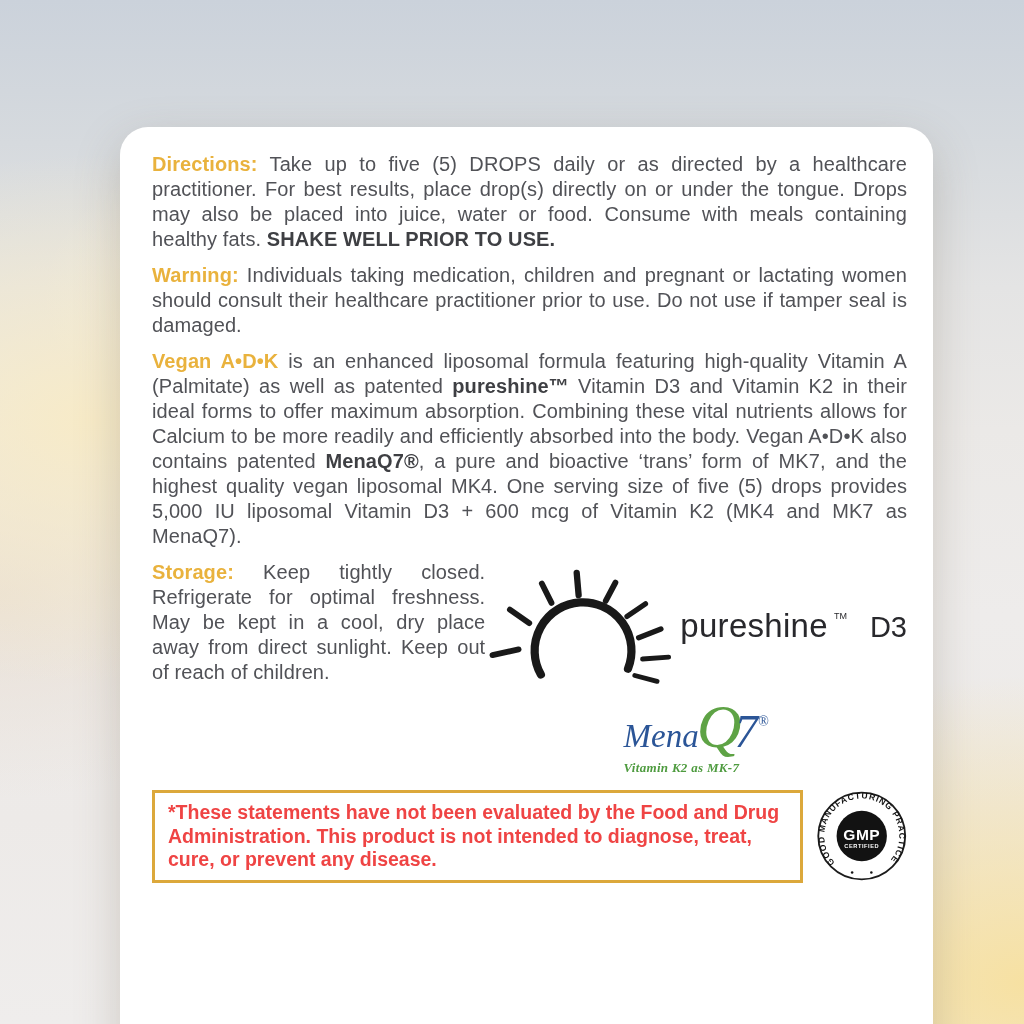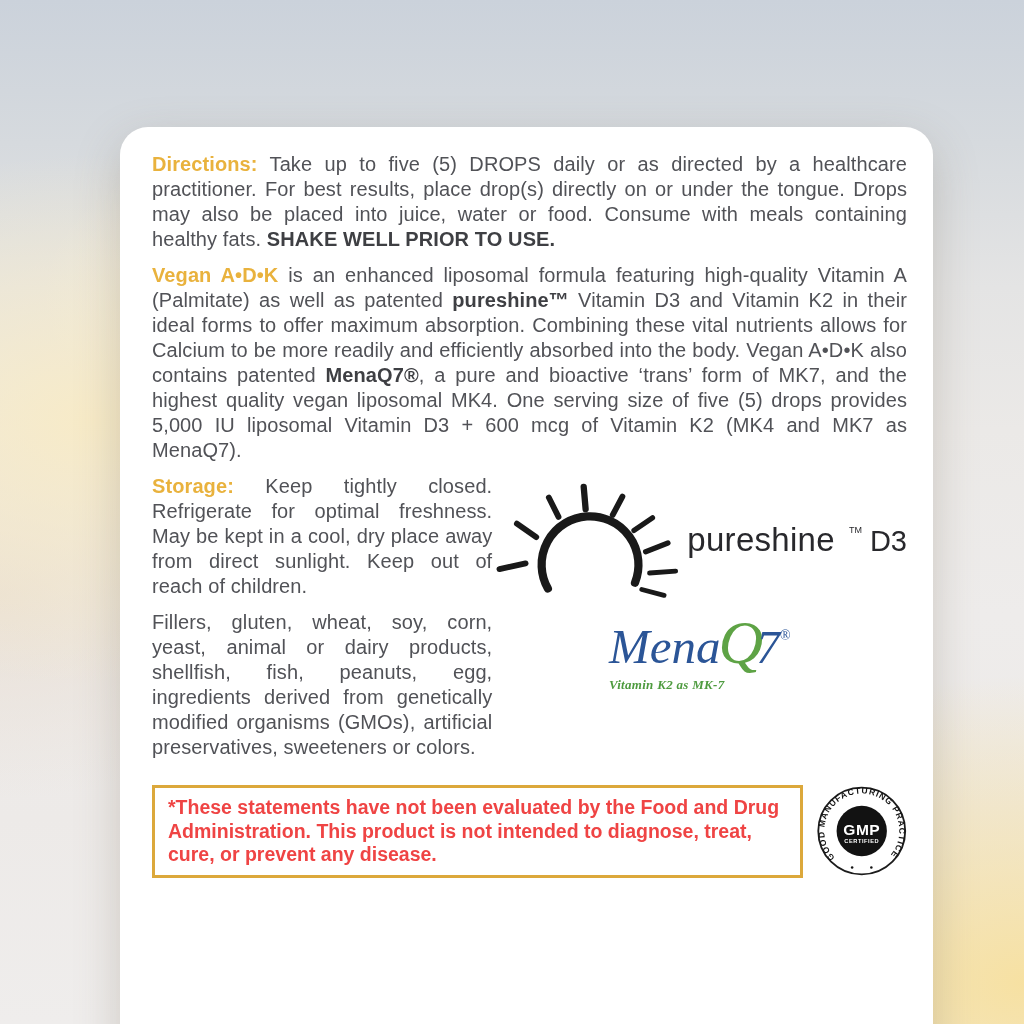--- a/index.html
+++ b/index.html
@@ -28,26 +28,26 @@
   .h-gold{ color:#E9B23D; font-weight:bold; }
   .b{ font-weight:bold; color:#3e3f43; }
   .two-col{ display:flex; margin-top:3px; }
   .left-col{ width:578px; }
   .right-col{ flex:1; display:flex; flex-direction:column; align-items:center; padding-top:8px; }
   .exclude-heading{ font-size:21px; color:#E9B23D; font-weight:bold; margin:13px 0 10px 0; }
   
   .pureshine{ display:flex; flex-direction:row; align-items:center; }
   .ps-text{ display:flex; align-items:baseline; color:#28282c; margin-top:-6px; }
   .ps-name{ font-size:33px; letter-spacing:0.3px; }
-  .ps-tm{ font-size:9px; align-self:flex-start; margin:4px 1px 0 14px;text-align:center; }
-  .ps-variant{ font-size:29px; margin-left:7px; }
+  .ps-tm{ font-size:9px; align-self:flex-start; margin:4px 1px 0 6px;text-align:center; }
+  .ps-variant{ font-size:29px; margin-left:22px; }
   
   .menaq7{ margin-top:14px; font-family:"Liberation Serif", serif; font-style:italic; }
   .mq-line{ display:flex; align-items:baseline; }
-  .mq-mena{ font-size:49px; color:#2B5597; }
+  .mq-mena{ font-size:33px; color:#2B5597; }
   .mq-q{ font-size:62px; line-height:40px; color:#5EA345; margin:0 -7px 0 -2px; }
   .mq-7{ font-size:47px; color:#2B5597; }
   .mq-reg{ font-size:14px; color:#2B5597; align-self:flex-start; margin-top:10px; }
   .mq-sub{ font-family:Liberation Serif, serif; font-style:italic; font-weight:bold;
            font-size:13px; color:#4E9B3F; letter-spacing:0.3px; margin-top:2px; }
   
   .bottom-row{ display:flex; align-items:center; margin-top:14px; }
   .disclaimer{
     width:654px; border:3px solid #DCA83B; padding:8px 13px;
     font-weight:bold; font-size:19.5px; line-height:23.5px; color:#ef4444; text-align:left;
@@ -55,27 +55,27 @@
   .gmp-badge{ margin-left:13px; width:92px; height:92px; }
   .sun-svg{ display:block; }
 </style>
 </head>
 <body>
 
 <div class="card">
 
   <p class="para"><span class="h-gold">Directions:</span><span> Take up to five (5) DROPS daily or as directed by a healthcare practitioner. For best results, place drop(s) directly on or under the tongue. Drops may also be placed into juice, water or food. Consume with meals containing healthy fats. </span><span class="b">SHAKE WELL PRIOR TO USE.</span></p>
 
+  <p class="para"><span class="h-gold">Warning:</span><span> Individuals taking medication, children and pregnant or lactating women should consult their healthcare practitioner prior to use. Do not use if tamper seal is damaged.</span></p>
 
   <p class="para"><span class="h-gold">Vegan A•D•K</span><span> is an enhanced liposomal formula featuring high-quality Vitamin A (Palmitate) as well as patented </span><span class="b">pureshine™</span><span> Vitamin D3 and Vitamin K2 in their ideal forms to offer maximum absorption. Combining these vital nutrients allows for Calcium to be more readily and efficiently absorbed into the body. Vegan A•D•K also contains patented </span><span class="b">MenaQ7®</span><span>, a pure and bioactive ‘trans’ form of MK7, and the highest quality vegan liposomal MK4. One serving size of five (5) drops provides 5,000 IU liposomal Vitamin D3 + 600 mcg of Vitamin K2 (MK4 and MK7 as MenaQ7).</span></p>
 
   <div class="two-col">
     <div class="left-col">
       <p class="para"><span class="h-gold">Storage:</span><span> Keep tightly closed. Refrigerate for optimal freshness. May be kept in a cool, dry place away from direct sunlight. Keep out of reach of children.</span></p>
-      <p class="para">Fillers, gluten, wheat, soy, corn, yeast, animal or dairy products, shellfish, fish, peanuts, egg, ingredients derived from genetically modified organisms (GMOs), artificial preservatives, sweeteners or colors.</p>
     </div>
 
     <div class="right-col">
       <div class="pureshine">
         <svg class="sun-svg" width="195" height="122" viewBox="0 0 200 126">
           <g stroke="#191919" fill="none" stroke-linecap="round">
             <path d="M57,110 A50,50 0 1 1 147,104" stroke-width="8.5"></path>
             <line x1="34" y1="84" x2="7" y2="90" stroke-width="6"></line>
             <line x1="45" y1="57" x2="25" y2="43" stroke-width="6"></line>
             <line x1="68" y1="36" x2="58" y2="16" stroke-width="6"></line>

